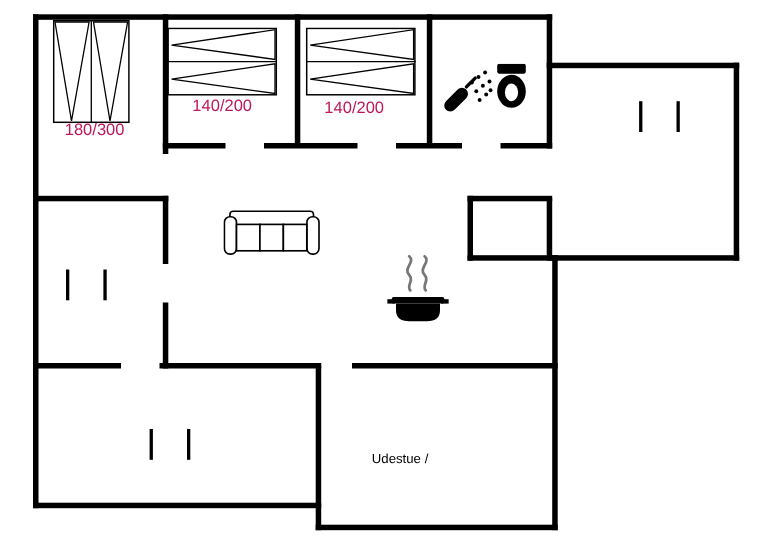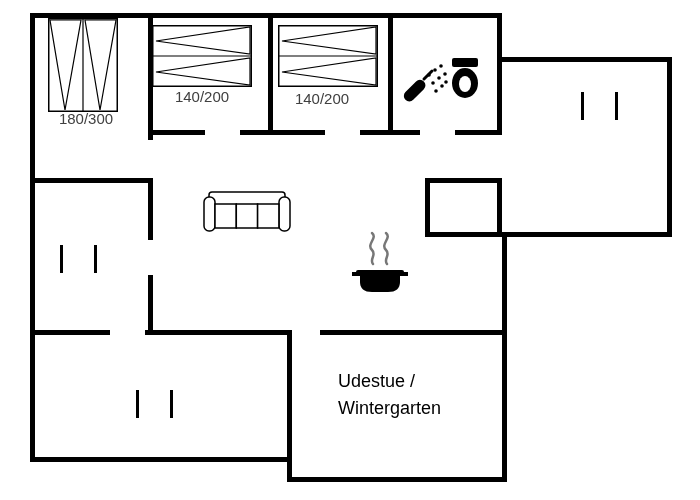--- a/index.html
+++ b/index.html
@@ -1,20 +1,20 @@
 <!DOCTYPE html>
 <html><head>
 <meta charset="utf-8">
 <style>
   html,body{margin:0;padding:0;background:#fff;}
   .plan{position:relative;width:700px;height:500px;background:#fff;overflow:hidden;
         font-family:"Liberation Sans",sans-serif;}
   .wall{position:absolute;background:#000;}
-  .label{position:absolute;color:#404040;font-size:15px;text-align:center;white-space:nowrap;}
-  .room-label{position:absolute;color:#000;font-size:18px;line-height:27px;text-align:left;}
+  .label{position:absolute;color:#be185d;font-size:15px;text-align:center;white-space:nowrap;}
+  .room-label{position:absolute;color:#000;font-size:12px;line-height:27px;text-align:left;margin-top:36px;}
   .icon{position:absolute;}
   .winpair{position:absolute;width:42px;height:28px;}
   .winpair .tick{position:absolute;top:0;width:3px;height:28px;background:#000;}
   .winpair .tick.a{left:2px;}
   .winpair .tick.b{left:36px;}
 </style>
 </head>
 <body>
 
 <div class="plan">
@@ -124,16 +124,15 @@
     <div class="tick a"></div>
     <div class="tick b"></div>
   </div>
 
   <div class="label" style="left:46px;top:110px;width:80px;">180/300</div>
   <div class="label" style="left:162px;top:88px;width:80px;">140/200</div>
   <div class="label" style="left:282px;top:90px;width:80px;">140/200</div>
 
   <div class="room-label" style="left:338px;top:368px;width:170px;">
     <div>Udestue /</div>
-    <div>Wintergarten</div>
   </div>
 
 </div>
 
 </body></html>

